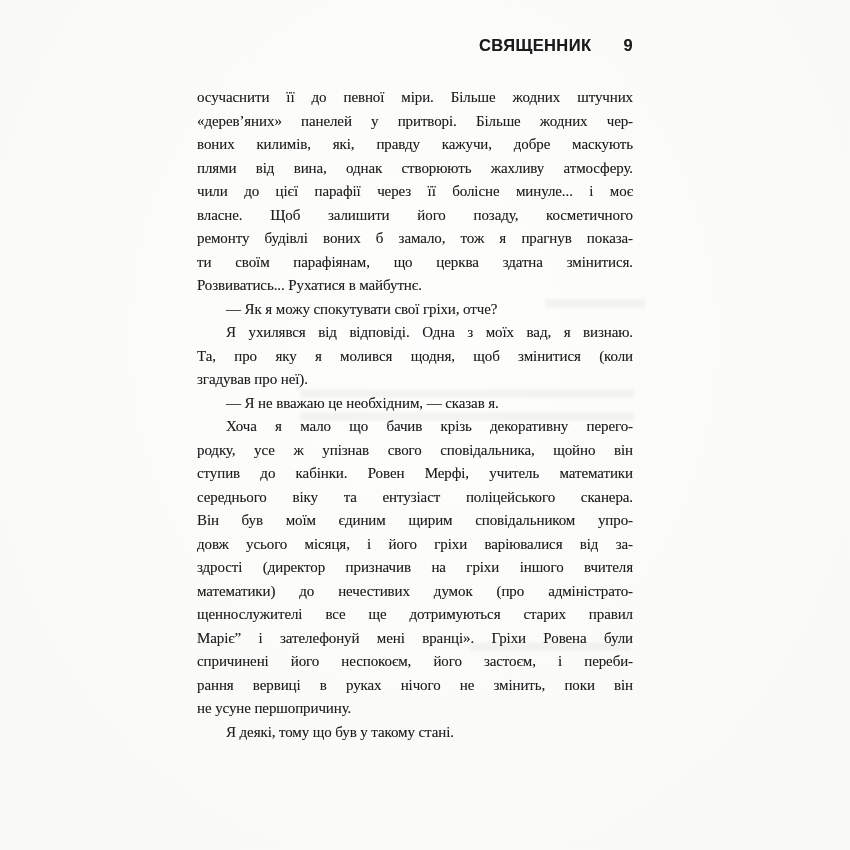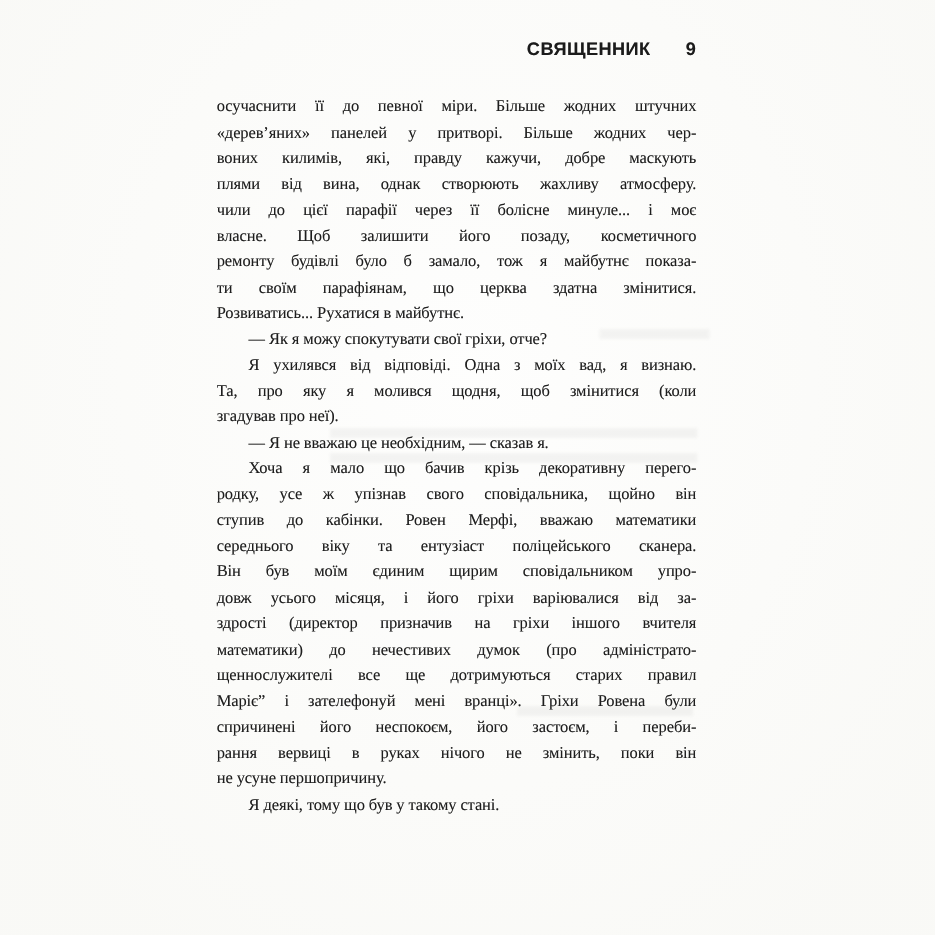--- a/index.html
+++ b/index.html
@@ -83,31 +83,31 @@
     <span>9</span>
   </div>
 
   <div class="body-text">
       <div class="line">осучаснити її до певної міри. Більше жодних штучних</div>
       <div class="line">«дерев’яних» панелей у притворі. Більше жодних чер-</div>
       <div class="line">воних килимів, які, правду кажучи, добре маскують</div>
       <div class="line">плями від вина, однак створюють жахливу атмосферу.</div>
       <div class="line">чили до цієї парафії через її болісне минуле... і моє</div>
       <div class="line">власне. Щоб залишити його позаду, косметичного</div>
-      <div class="line">ремонту будівлі було б замало, тож я майбутнє показа-</div>
+      <div class="line">ремонту будівлі воних б замало, тож я прагнув показа-</div>
       <div class="line">ти своїм парафіянам, що церква здатна змінитися.</div>
       <div class="line last">Розвиватись... Рухатися в майбутнє.</div>
       <div class="line last indent">— Як я можу спокутувати свої гріхи, отче?</div>
       <div class="line indent">Я ухилявся від відповіді. Одна з моїх вад, я визнаю.</div>
       <div class="line">Та, про яку я молився щодня, щоб змінитися (коли</div>
       <div class="line last">згадував про неї).</div>
       <div class="line last indent">— Я не вважаю це необхідним, — сказав я.</div>
       <div class="line indent">Хоча я мало що бачив крізь декоративну перего-</div>
       <div class="line">родку, усе ж упізнав свого сповідальника, щойно він</div>
-      <div class="line">ступив до кабінки. Ровен Мерфі, вважаю математики</div>
+      <div class="line">ступив до кабінки. Ровен Мерфі, учитель математики</div>
       <div class="line">середнього віку та ентузіаст поліцейського сканера.</div>
       <div class="line">Він був моїм єдиним щирим сповідальником упро-</div>
       <div class="line">довж усього місяця, і його гріхи варіювалися від за-</div>
       <div class="line">здрості (директор призначив на гріхи іншого вчителя</div>
       <div class="line">математики) до нечестивих думок (про адміністрато-</div>
       <div class="line">щеннослужителі все ще дотримуються старих правил</div>
       <div class="line">Маріє” і зателефонуй мені вранці». Гріхи Ровена були</div>
       <div class="line">спричинені його неспокоєм, його застоєм, і переби-</div>
       <div class="line">рання вервиці в руках нічого не змінить, поки він</div>
       <div class="line last">не усуне першопричину.</div>

